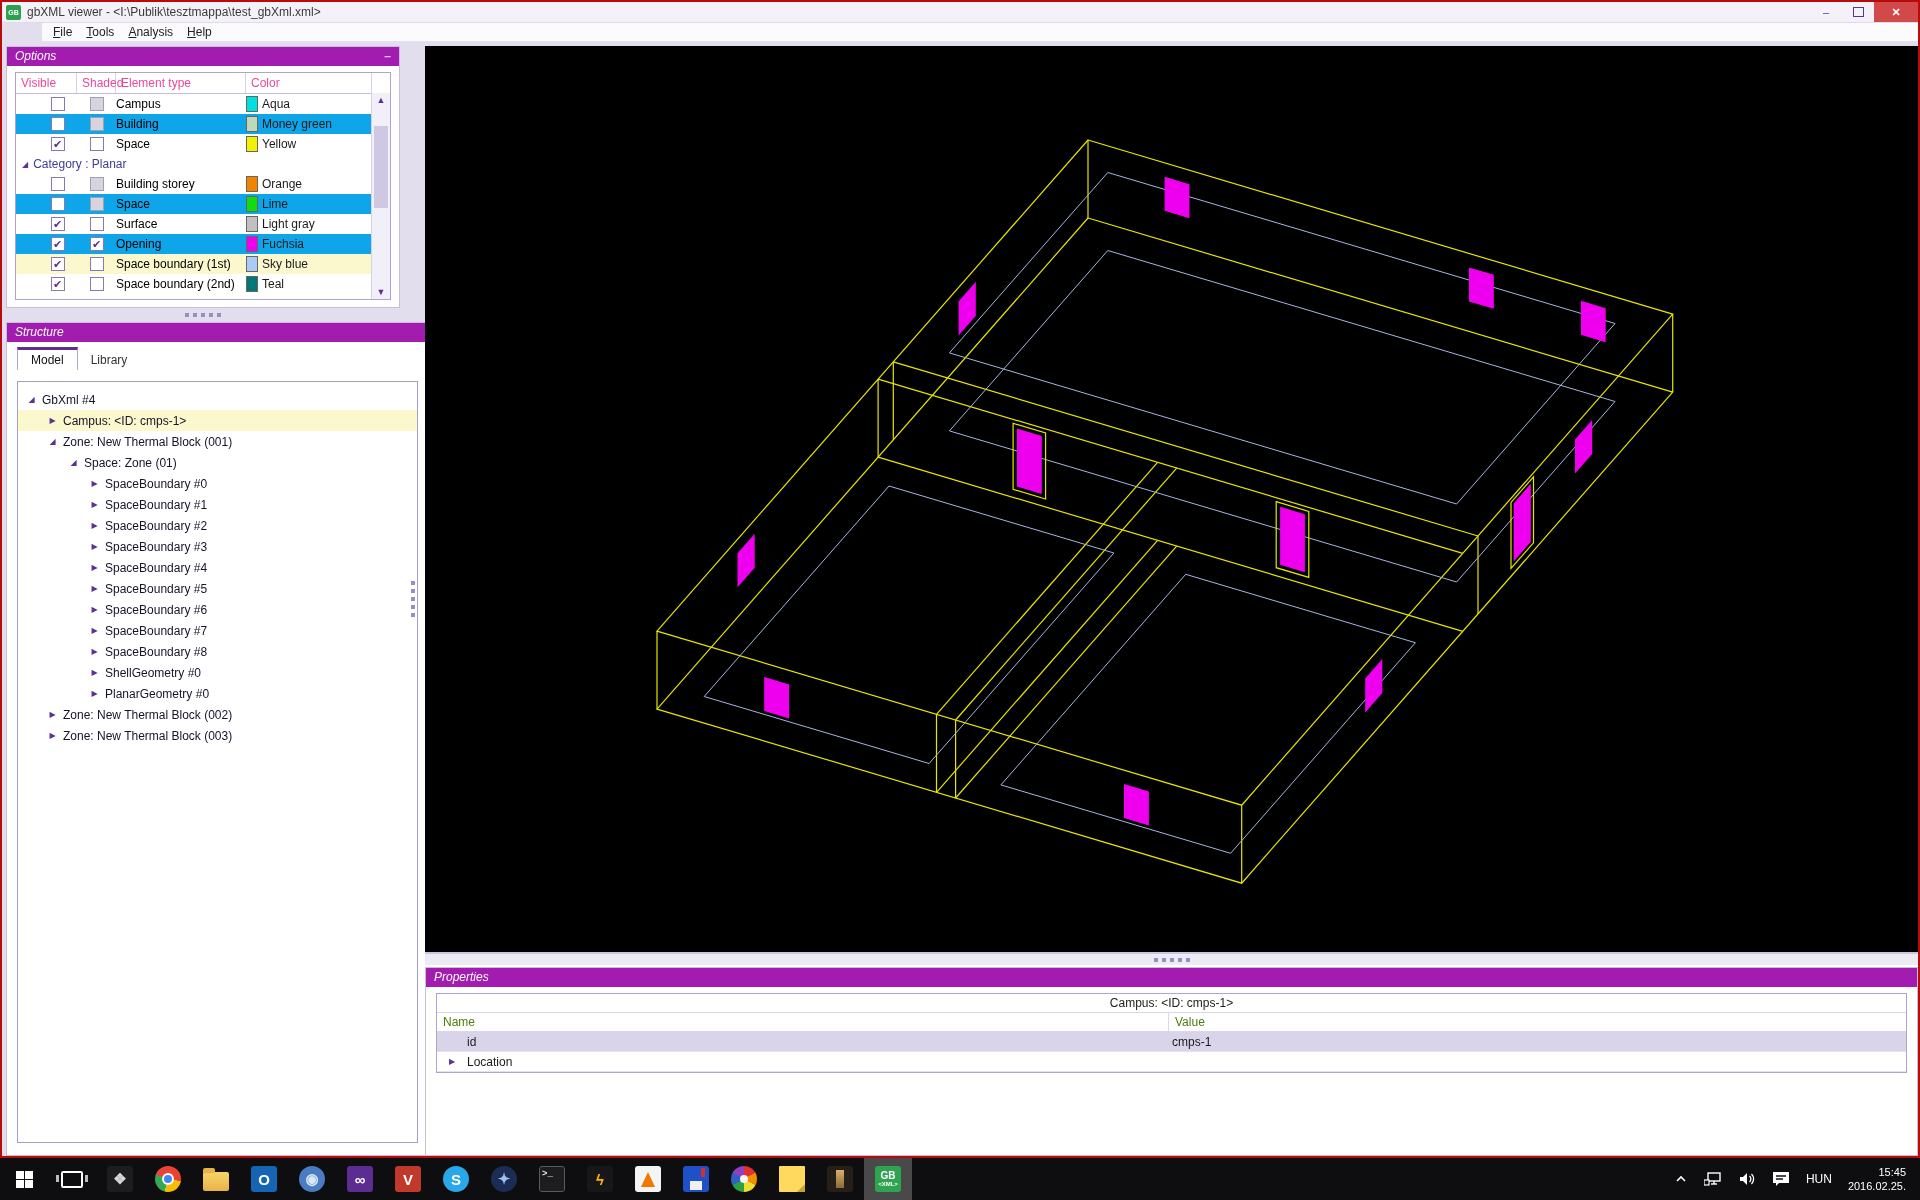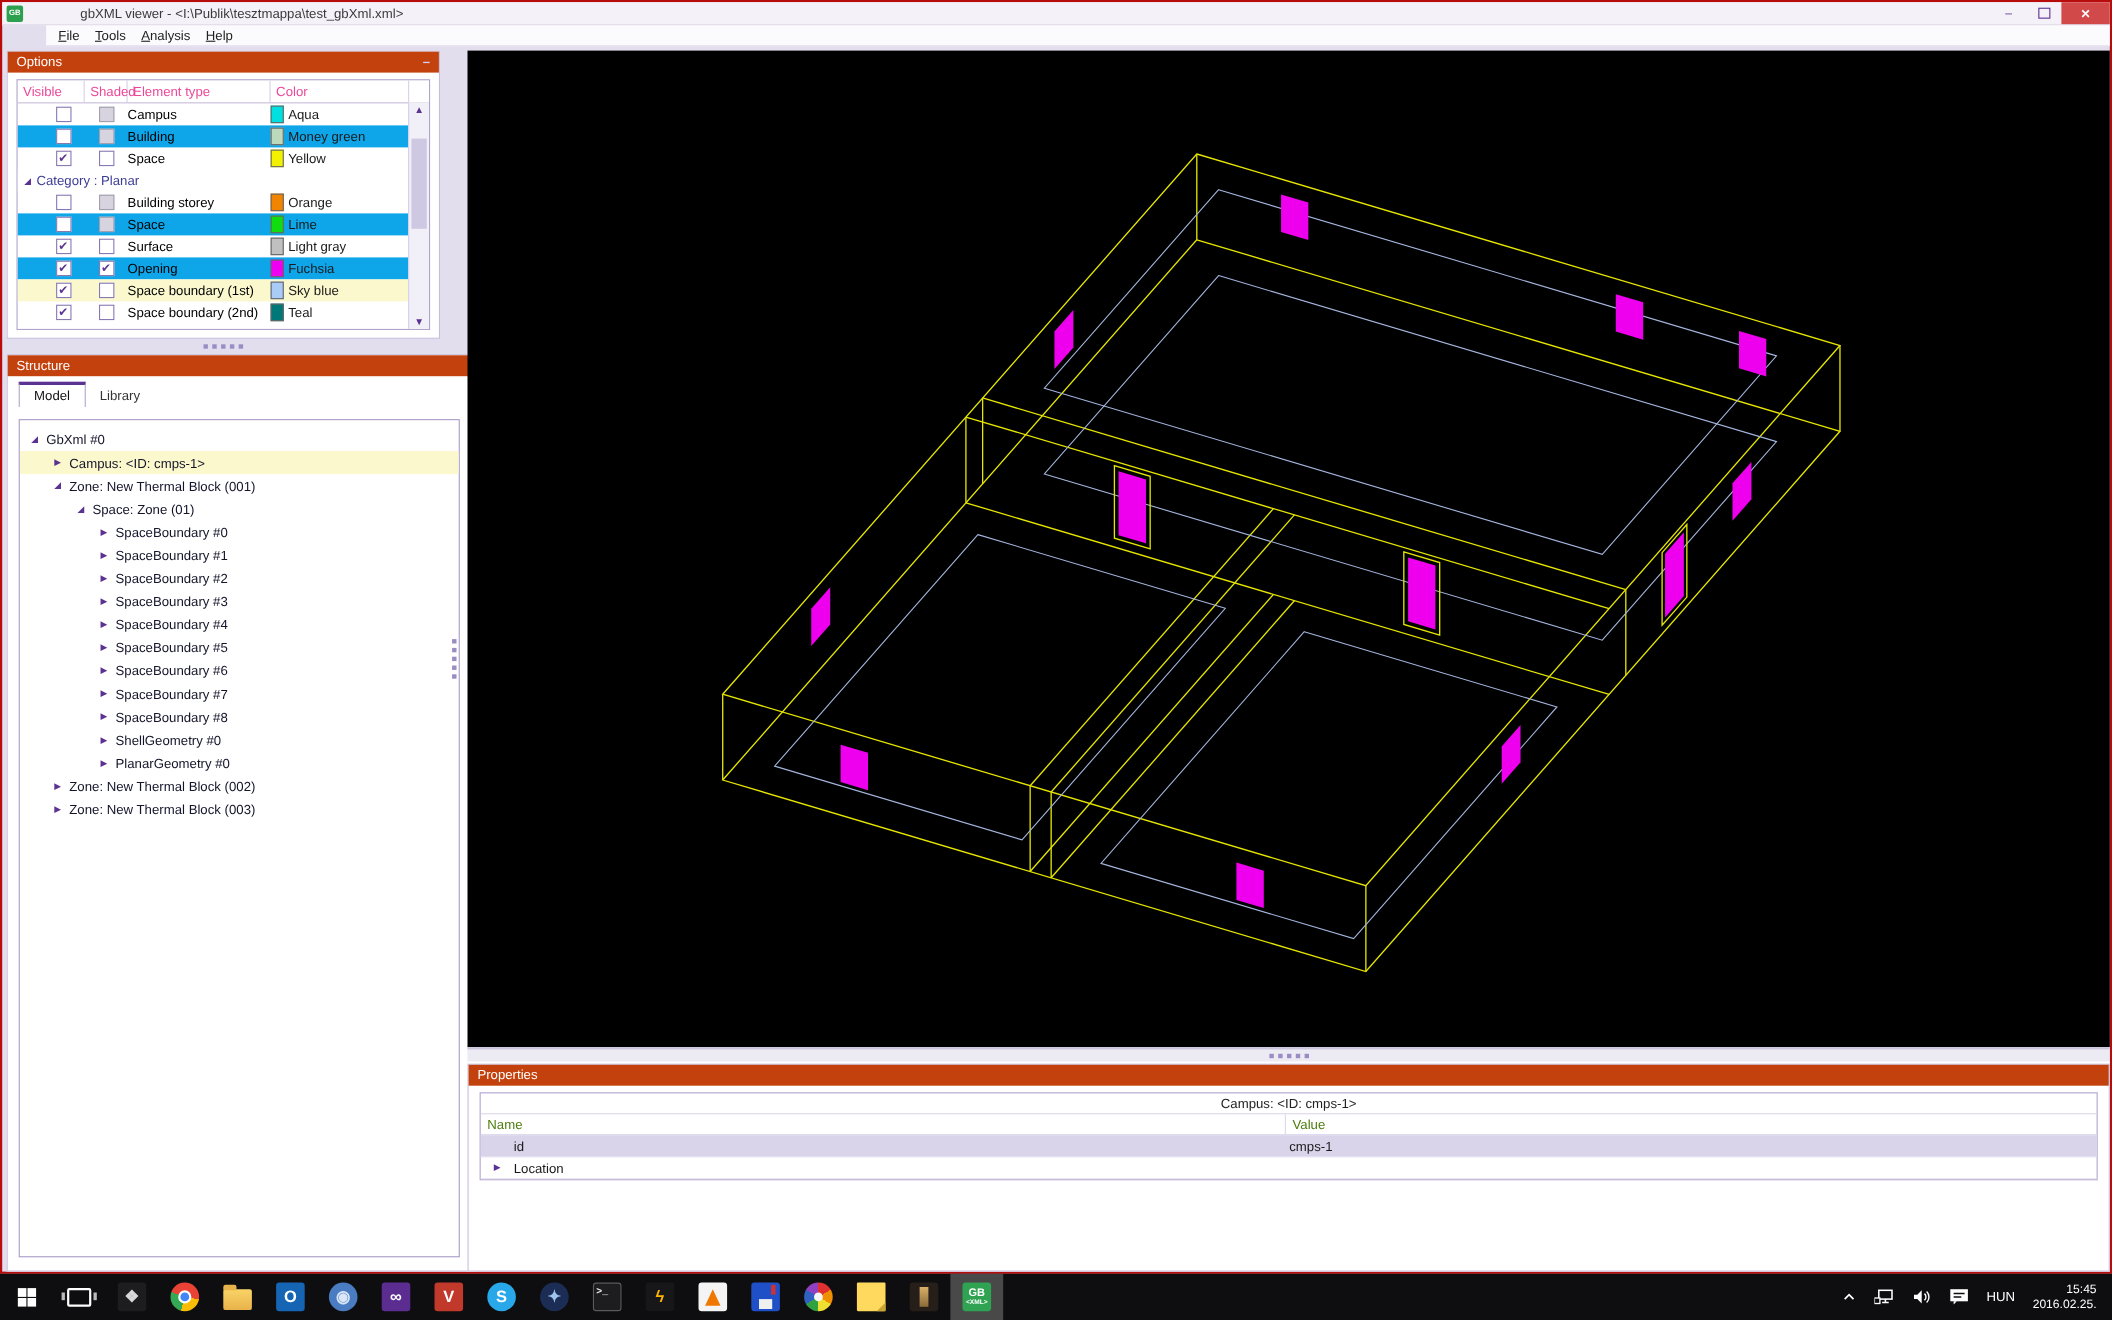--- a/index.html
+++ b/index.html
@@ -2,39 +2,39 @@
 <html><head>
 <meta charset="utf-8">
 <style>
   html,body{margin:0;padding:0;}
   body{width:1920px;height:1200px;position:relative;overflow:hidden;
        font-family:"Liberation Sans",sans-serif;background:#000;}
   
   #window{position:absolute;left:0;top:0;width:1920px;height:1158px;
           background:#e3deee;border:2px solid #b80b0b;box-sizing:border-box;}
   #titlebar{height:20px;background:#f4f2f8;display:flex;align-items:center;
-            border-bottom:1px solid #e0dae8;gap:46px;}
+            border-bottom:1px solid #e0dae8;}
   #app-icon{width:15px;height:15px;margin:0 6px 0 4px;background:#2ca04e;border-radius:2px;
             color:#fff;font-size:7px;font-weight:bold;display:flex;align-items:center;justify-content:center;}
   #title-text{font-size:12px;color:#3a3a3a;}
   #winbtns{margin-left:auto;display:flex;height:100%;}
   .wbtn{width:32px;height:100%;display:flex;align-items:center;justify-content:center;
         font-size:11px;color:#5b3192;}
   .wbtn.close{width:44px;background:#d2494a;color:#fff;font-weight:bold;}
   .restore-glyph{width:9px;height:8px;border:1px solid #5b3192;position:relative;background:#f4f2f8;}
   .restore-glyph:before{content:"";position:absolute;left:2px;top:-3px;width:8px;height:7px;
         border:1px solid #5b3192;z-index:-1;}
   #menubar{height:18px;background:#fbfafd;display:flex;align-items:center;padding-left:4px;
            border-bottom:1px solid #e6e1ef;margin-left:40px;}
   .menu-item{font-size:12px;color:#222;padding:1px 7px;}
   .menu-item u{text-decoration:underline;}
   
   .panel{position:absolute;background:#fff;border:1px solid #c8bedc;box-sizing:border-box;}
-  .ptitle{height:19px;background:#c2410c;color:#fff;font-size:12px;line-height:19px;
-          padding:0 8px;display:flex;justify-content:space-between;align-items:center;}
+  .ptitle{height:19px;background:#a21caf;color:#fff;font-size:12px;line-height:19px;
+          padding:0 8px;display:flex;justify-content:space-between;align-items:center;font-style:italic;}
   .pcollapse{color:#d9cdf0;font-weight:bold;font-size:12px;}
   
   #opt-table{position:absolute;left:8px;right:8px;top:25px;bottom:7px;
              border:1px solid #b0a4cc;font-size:12px;overflow:hidden;}
   #opt-header{display:grid;grid-template-columns:61px 39px 130px 1fr 18px;height:20px;
               border-bottom:1px solid #c6bcda;color:#ec4899;}
   #opt-header div{border-right:1px solid #d8d0e6;display:flex;align-items:center;padding-left:5px;}
   .orow{display:grid;grid-template-columns:22px 39px 39px 130px 1fr;height:20px;align-items:center;}
   .orow.alt{background:#0ea5e9;}
   .orow.sel{background:#fbf8cd;}
@@ -320,21 +320,21 @@
     <div class="ptitle">
       <span>Structure</span>
     </div>
     <div id="tabs">
         <div class="tab active">Model</div>
         <div class="tab">Library</div>
       </div>
     <div id="tree-box">
         <div class="tnode" style="padding-left: 8px;">
           <span class="tarrow">◢</span>
-          <span>GbXml #0</span>
+          <span>GbXml #4</span>
         </div>
         <div class="tnode sel" style="padding-left: 29px;">
           <span class="tarrow">▶</span>
           <span>Campus: &lt;ID: cmps-1&gt;</span>
         </div>
         <div class="tnode" style="padding-left: 29px;">
           <span class="tarrow">◢</span>
           <span>Zone: New Thermal Block (001)</span>
         </div>
         <div class="tnode" style="padding-left: 50px;">

